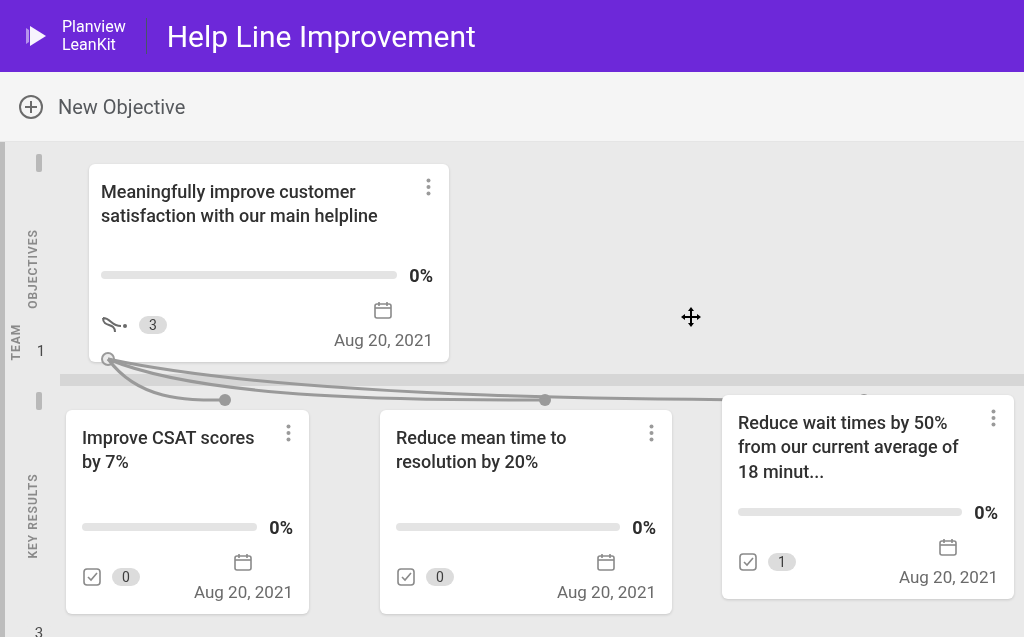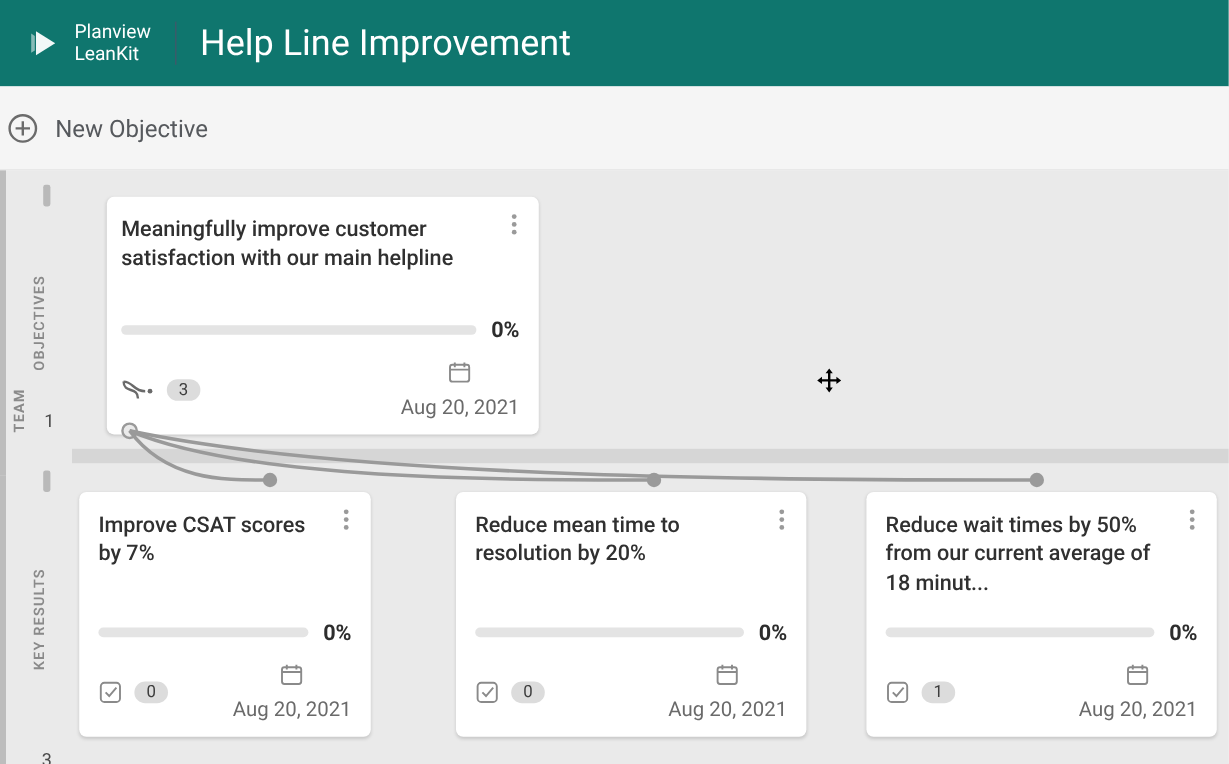--- a/index.html
+++ b/index.html
@@ -1,30 +1,30 @@
 <!DOCTYPE html>
 <html><head>
   <meta charset="utf-8">
   <style>
     * { box-sizing: border-box; margin: 0; padding: 0; }
     body { font-family: -apple-system, BlinkMacSystemFont, 'Segoe UI', Roboto, sans-serif; background: #f5f5f5; width: 1024px; height: 637px; overflow: hidden; }
 
-    .header { background: #0f766e; color: #fff; display: flex; align-items: center; padding: 0 20px; height: 72px; gap: 20px; }
+    .header { background: #6d28d9; color: #fff; display: flex; align-items: center; padding: 0 20px; height: 72px; gap: 20px; }
     .logo { display: flex; align-items: center; gap: 10px; }
     .logo-icon { width: 32px; height: 32px; }
     .logo-text { display: flex; flex-direction: column; line-height: 1.1; }
     .logo-line1 { font-size: 16px; font-weight: 400; }
     .logo-line2 { font-size: 16px; font-weight: 400; }
     .divider-v { width: 1px; height: 36px; background: #475569; }
     .project-badge { display: flex; align-items: center; gap: 8px; background: #22a85f; padding: 6px 14px; border-radius: 4px; }
     .project-badge-icon { width: 20px; height: 16px; }
     .project-badge-text { font-size: 18px; font-weight: 500; color: #fff; }
     .page-title { font-size: 30px; font-weight: 400; color: #fff; }
 
-    .toolbar { background: #f5f5f5; height: 70px; display: flex; align-items: center; padding: 0 6px; gap: 14px; border-bottom: 1px solid #e5e5e5; }
+    .toolbar { background: #f5f5f5; height: 70px; display: flex; align-items: center; padding: 0 18px; gap: 14px; border-bottom: 1px solid #e5e5e5; }
     .plus-icon { width: 26px; height: 26px; display: flex; align-items: center; justify-content: center; }
     .new-objective-text { font-size: 20px; color: #56595d; }
 
     .workspace { position: relative; height: calc(637px - 72px - 70px); background: #eaeaea; }
 
     .side-rail { position: absolute; left: 0; top: 0; bottom: 0; width: 60px; display: flex; flex-direction: column; }
     .rail-segment { position: relative; flex: 1; display: flex; align-items: center; justify-content: center; border-left: 5px solid #bdbdbd; }
     .rail-label { font-size: 12px; font-weight: 600; letter-spacing: 1px; color: #8a8a8a; transform: rotate(-90deg); white-space: nowrap; }
     .team-chip { position: absolute; left: 6px; top: 0; bottom: 0; width: 20px; display: flex; flex-direction: column; align-items: center; justify-content: center; }
     .team-label { font-size: 12px; font-weight: 700; letter-spacing: 1px; color: #8a8a8a; transform: rotate(-90deg); }
@@ -203,21 +203,21 @@
             <rect x="2" y="4" width="16" height="14" rx="2" fill="none" stroke="#8a8a8a" stroke-width="1.6"></rect>
             <line x1="2" y1="8" x2="18" y2="8" stroke="#8a8a8a" stroke-width="1.6"></line>
             <line x1="6" y1="2" x2="6" y2="6" stroke="#8a8a8a" stroke-width="1.6"></line>
             <line x1="14" y1="2" x2="14" y2="6" stroke="#8a8a8a" stroke-width="1.6"></line>
           </svg>
         <span>Aug 20, 2021</span>
       </div>
     </div>
   </div>
 
-  <div class="card" style="left:722px; top:268px; width:292px;">
+  <div class="card" style="left:722px; top:253px; width:292px;">
     <div class="menu-dots">
       <svg width="5" height="18" viewBox="0 0 5 18">
           <circle cx="2.5" cy="2.5" r="2" fill="#9a9a9a"></circle>
           <circle cx="2.5" cy="9" r="2" fill="#9a9a9a"></circle>
           <circle cx="2.5" cy="15.5" r="2" fill="#9a9a9a"></circle>
         </svg>
     </div>
     <div class="card-title">Reduce wait times by 50% from our current average of 18 minut...</div>
     <div class="progress-row" style="margin-top:18px">
       <div class="progress-bar"></div>

